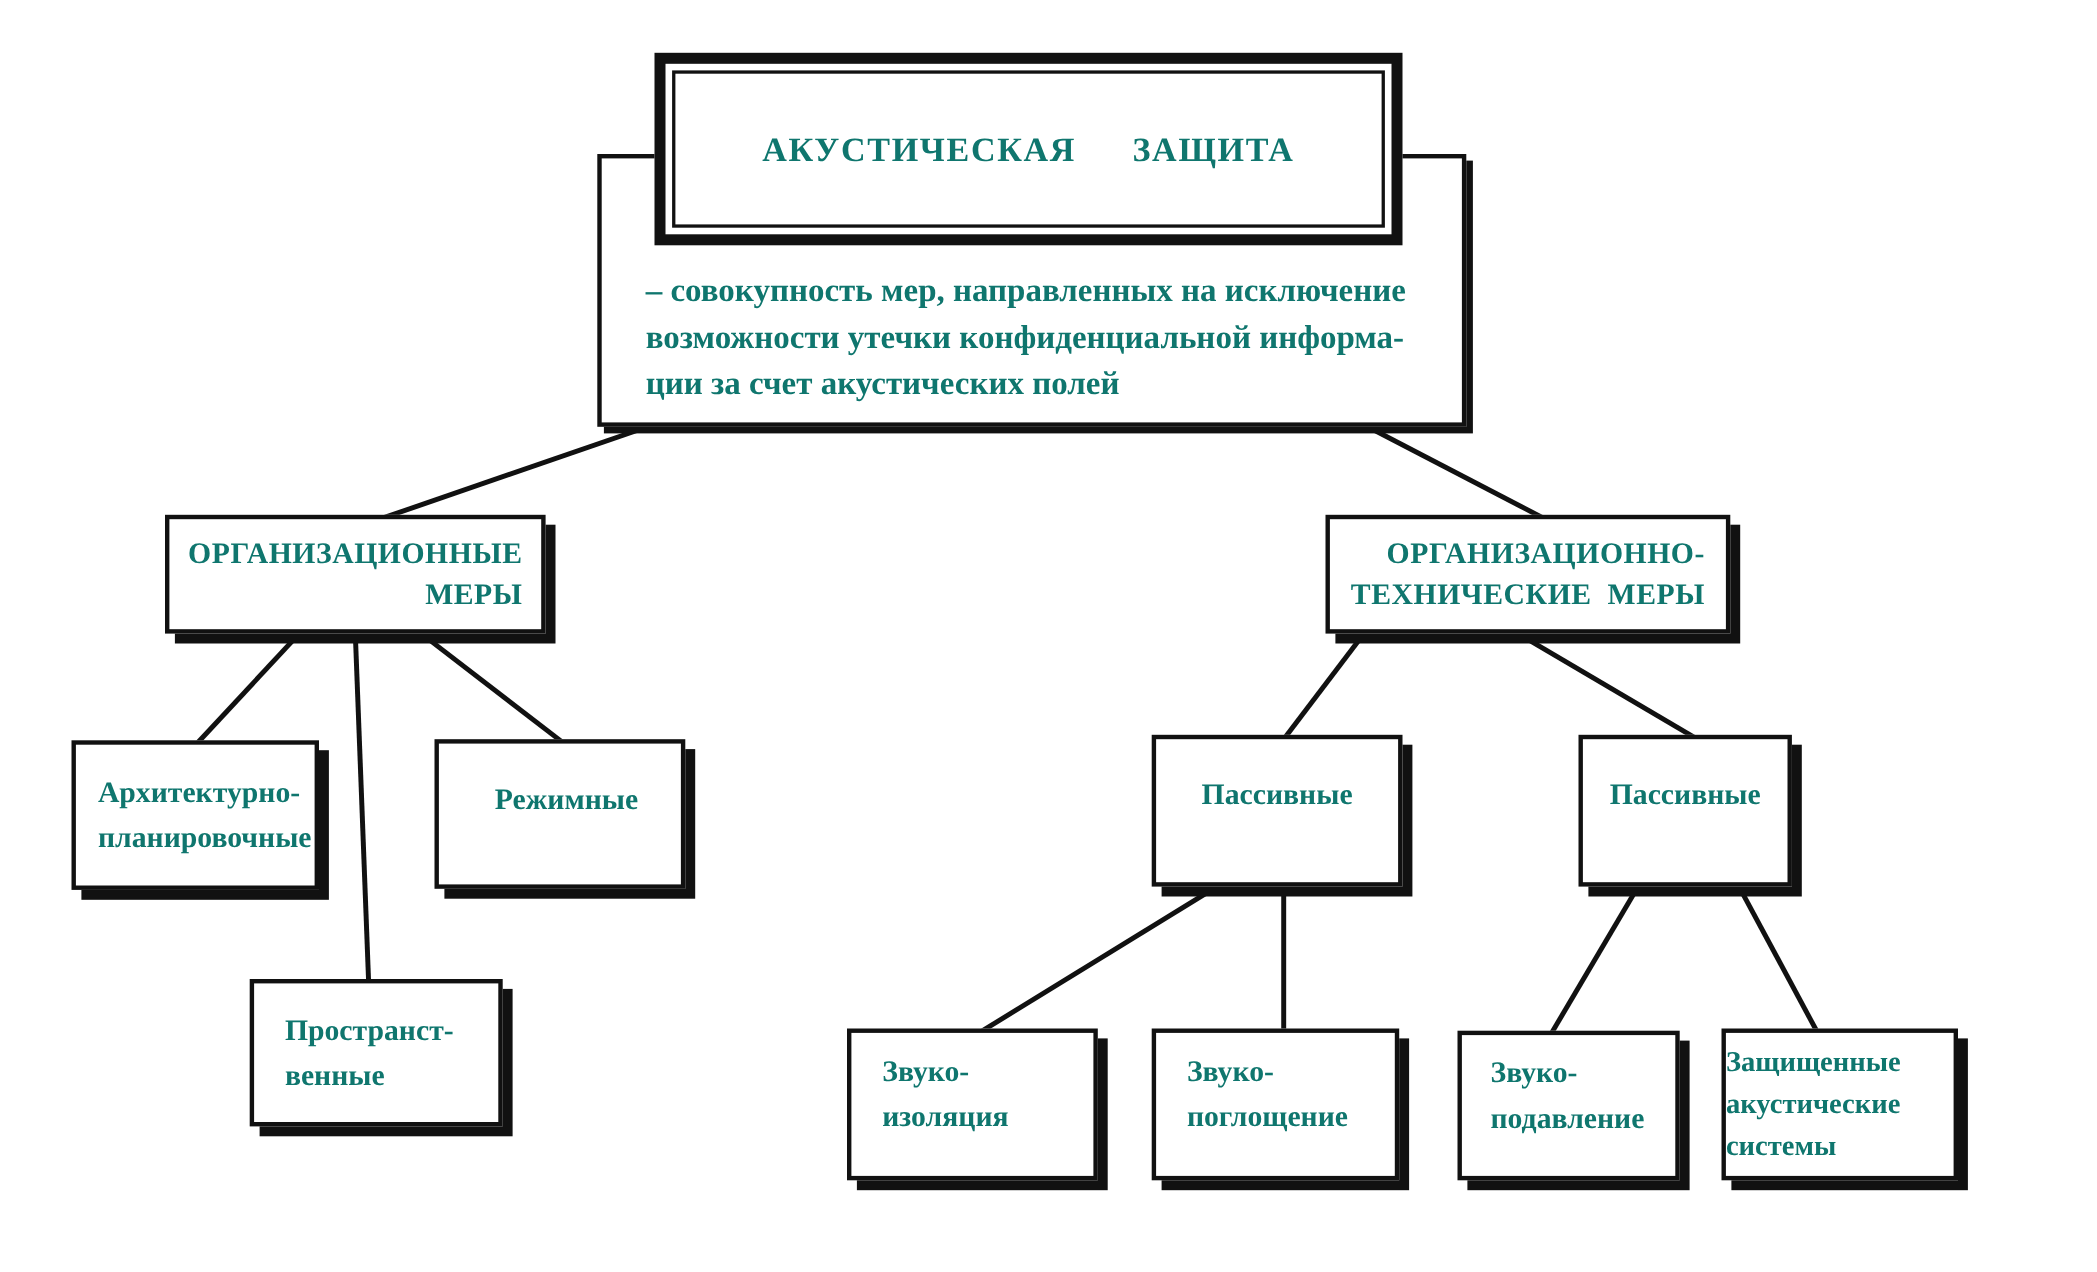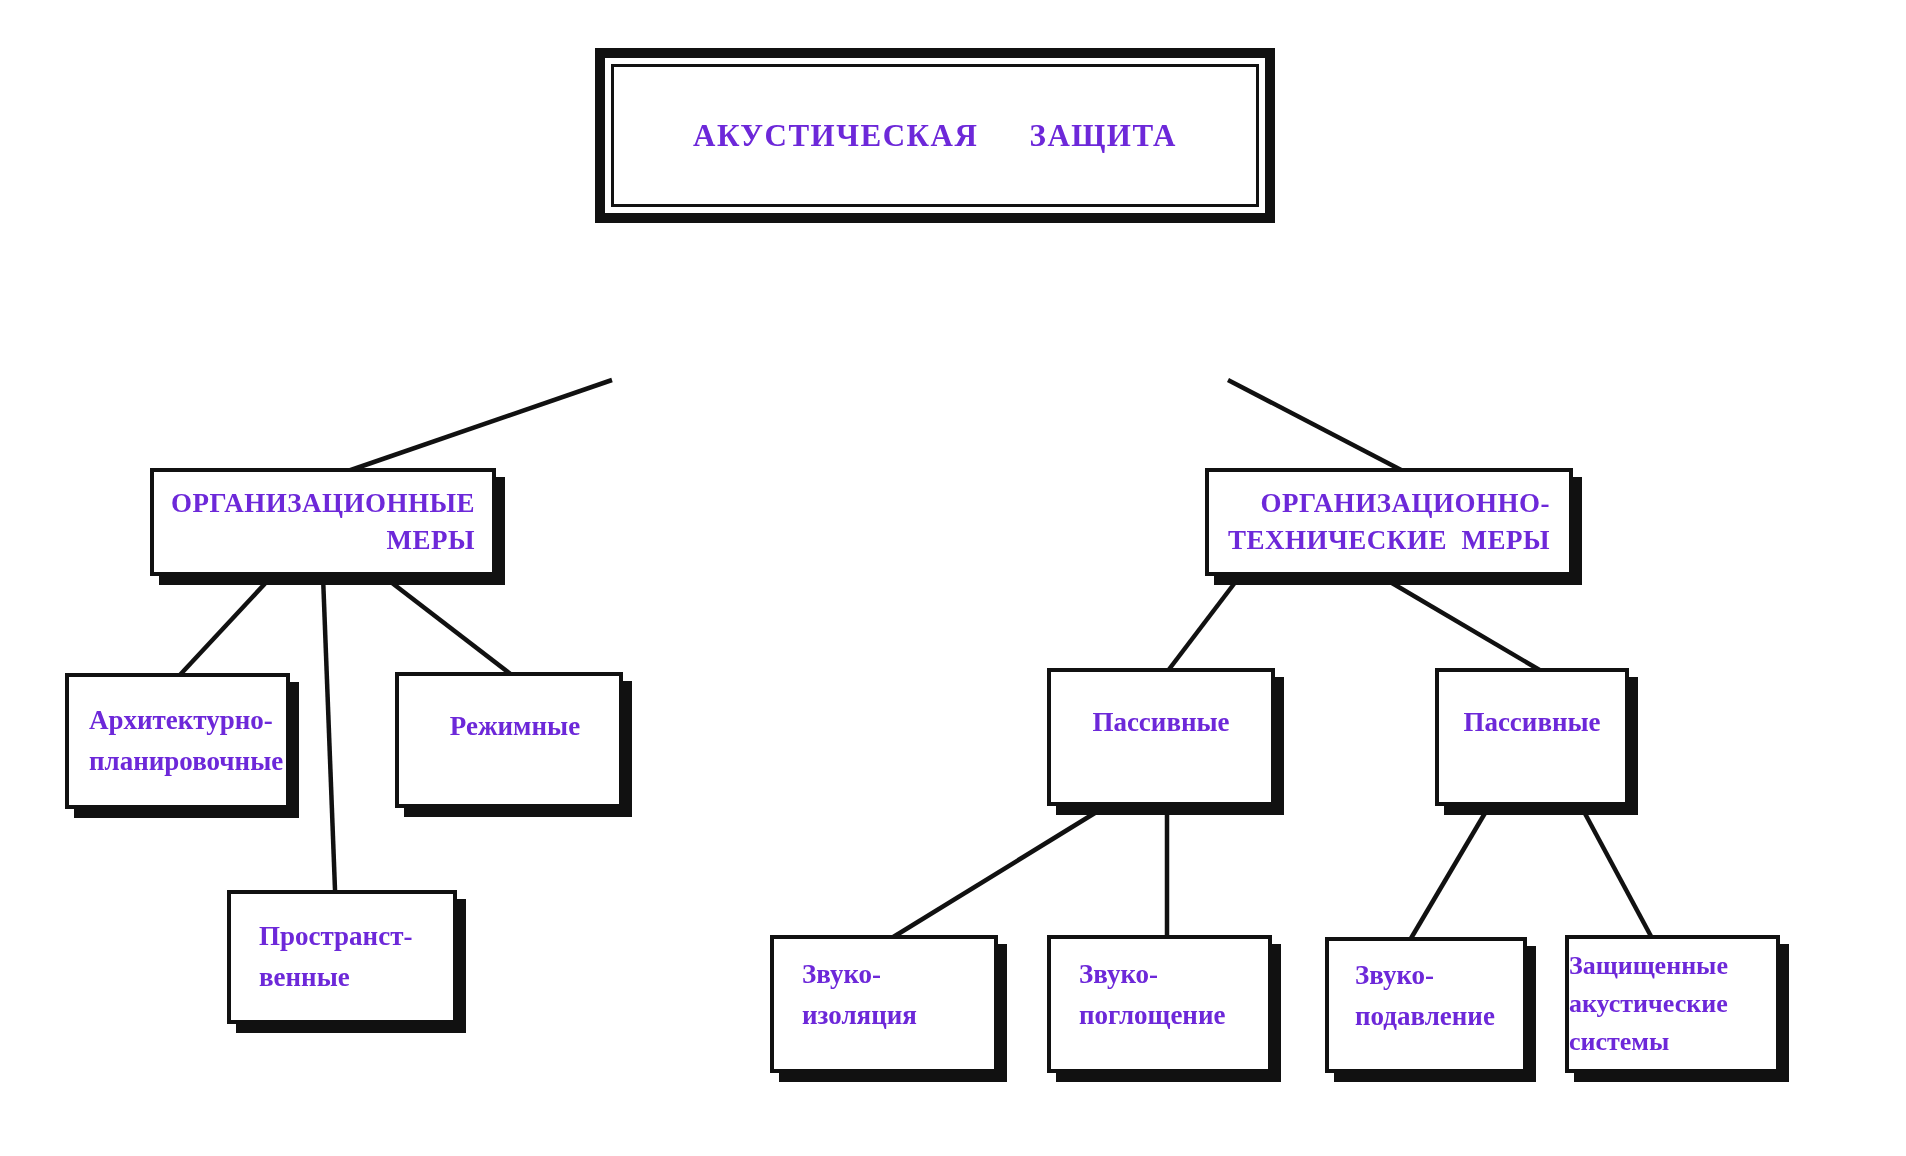--- a/index.html
+++ b/index.html
@@ -1,18 +1,18 @@
 <!DOCTYPE html>
 <html><head>
 <meta charset="utf-8">
 <style>
   html,body{margin:0;padding:0;background:#ffffff;}
   .sheet{
     position:relative;width:1906px;height:1156px;background:#ffffff;overflow:hidden;
-    font-family:"Liberation Serif","DejaVu Serif",serif;color:#6d28d9;
+    font-family:"Liberation Serif","DejaVu Serif",serif;color:#0f766e;
   }
   svg.wires{position:absolute;left:0;top:0;z-index:0;}
   .node{
     position:absolute;background:#ffffff;border:4px solid #111;
     box-shadow:9px 9px 0 0 #111;display:flex;align-items:center;
     font-weight:bold;z-index:2;box-sizing:border-box;
   }
   .node.center{justify-content:center;text-align:right;}
   .node.left{justify-content:flex-start;text-align:left;}
   .label{white-space:pre-wrap;}
@@ -57,20 +57,25 @@
       <line x1="1582" y1="808" x2="1653" y2="940"></line>
     </g>
   </svg>
 
   <div class="title-outer">
     <div class="title-inner">
       <span class="label">АКУСТИЧЕСКАЯ ЗАЩИТА</span>
     </div>
   </div>
 
+  <div class="desc">
+    <span class="label">– совокупность мер, направленных на исключение
+возможности утечки конфиденциальной информа-
+ции за счет акустических полей</span>
+  </div>
 
   <div class="node center hdr" style="left:150px;top:468px;width:346px;height:108px;">
     <span class="label">ОРГАНИЗАЦИОННЫЕ
 МЕРЫ</span>
   </div>
 
   <div class="node center hdr" style="left:1205px;top:468px;width:368px;height:108px;">
     <span class="label">ОРГАНИЗАЦИОННО-
 ТЕХНИЧЕСКИЕ  МЕРЫ</span>
   </div>

